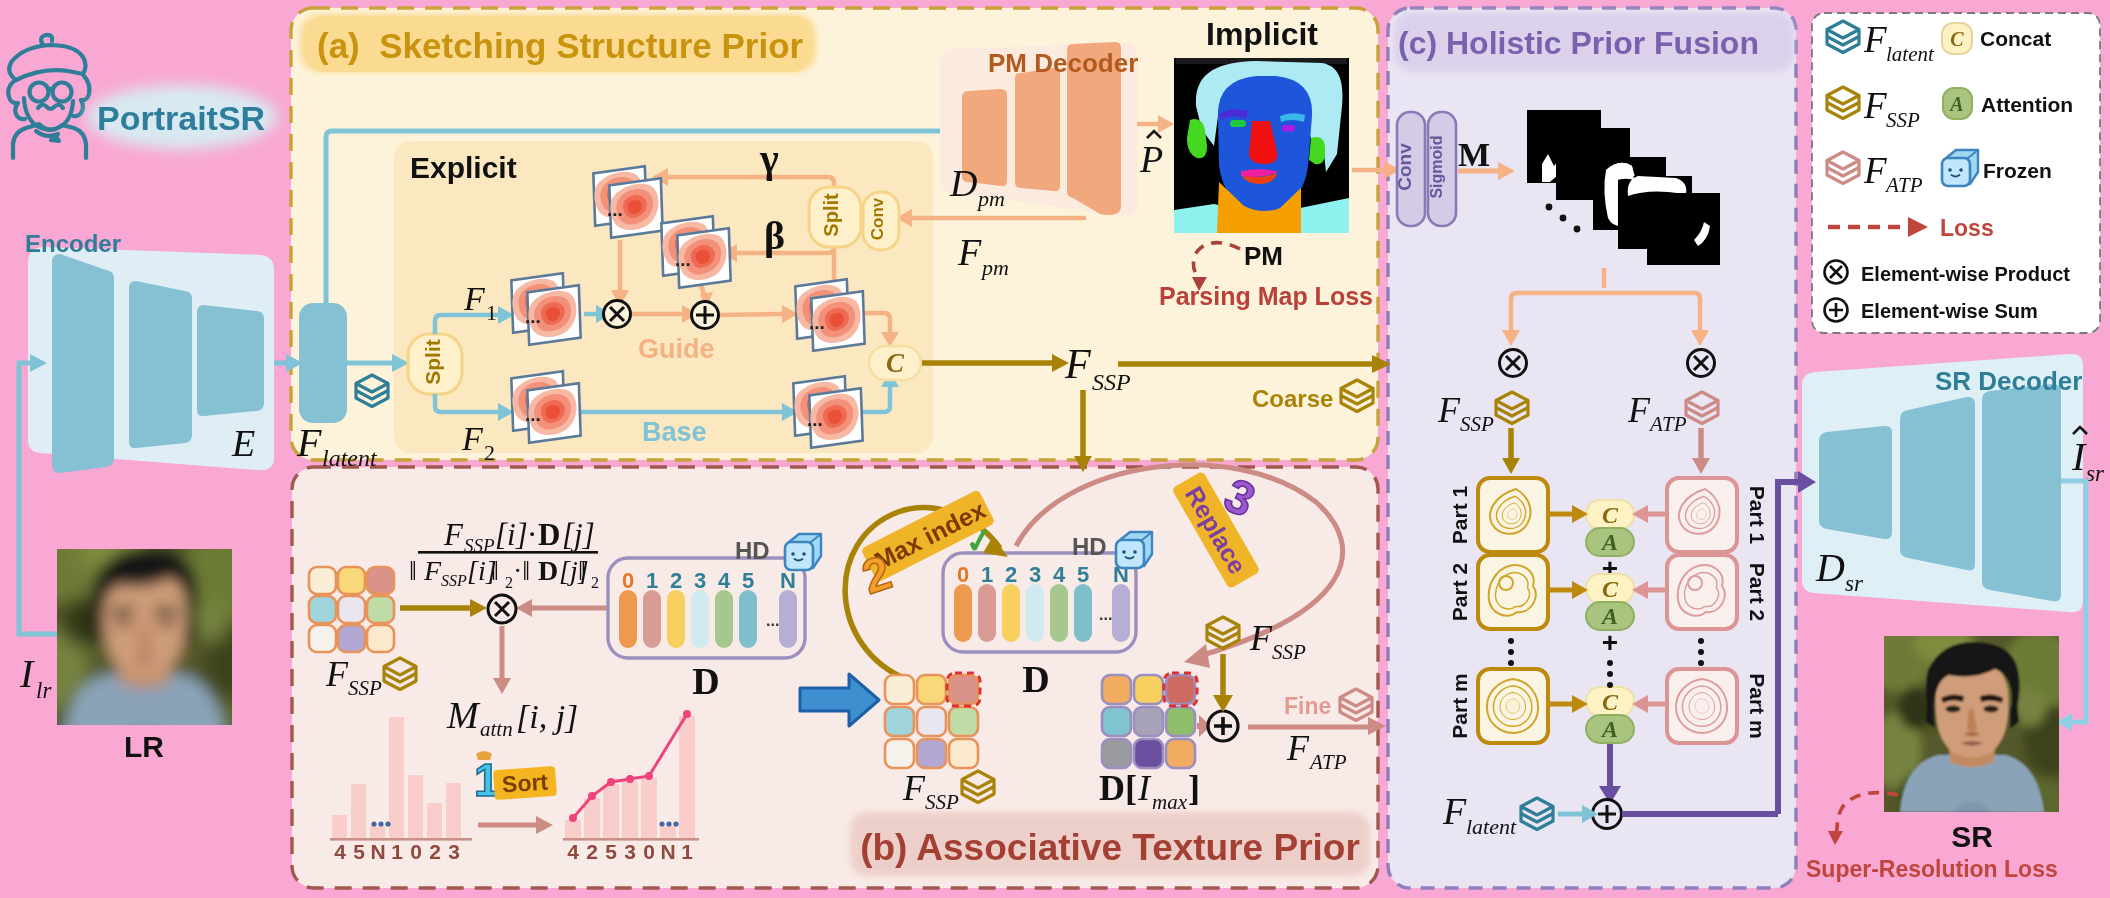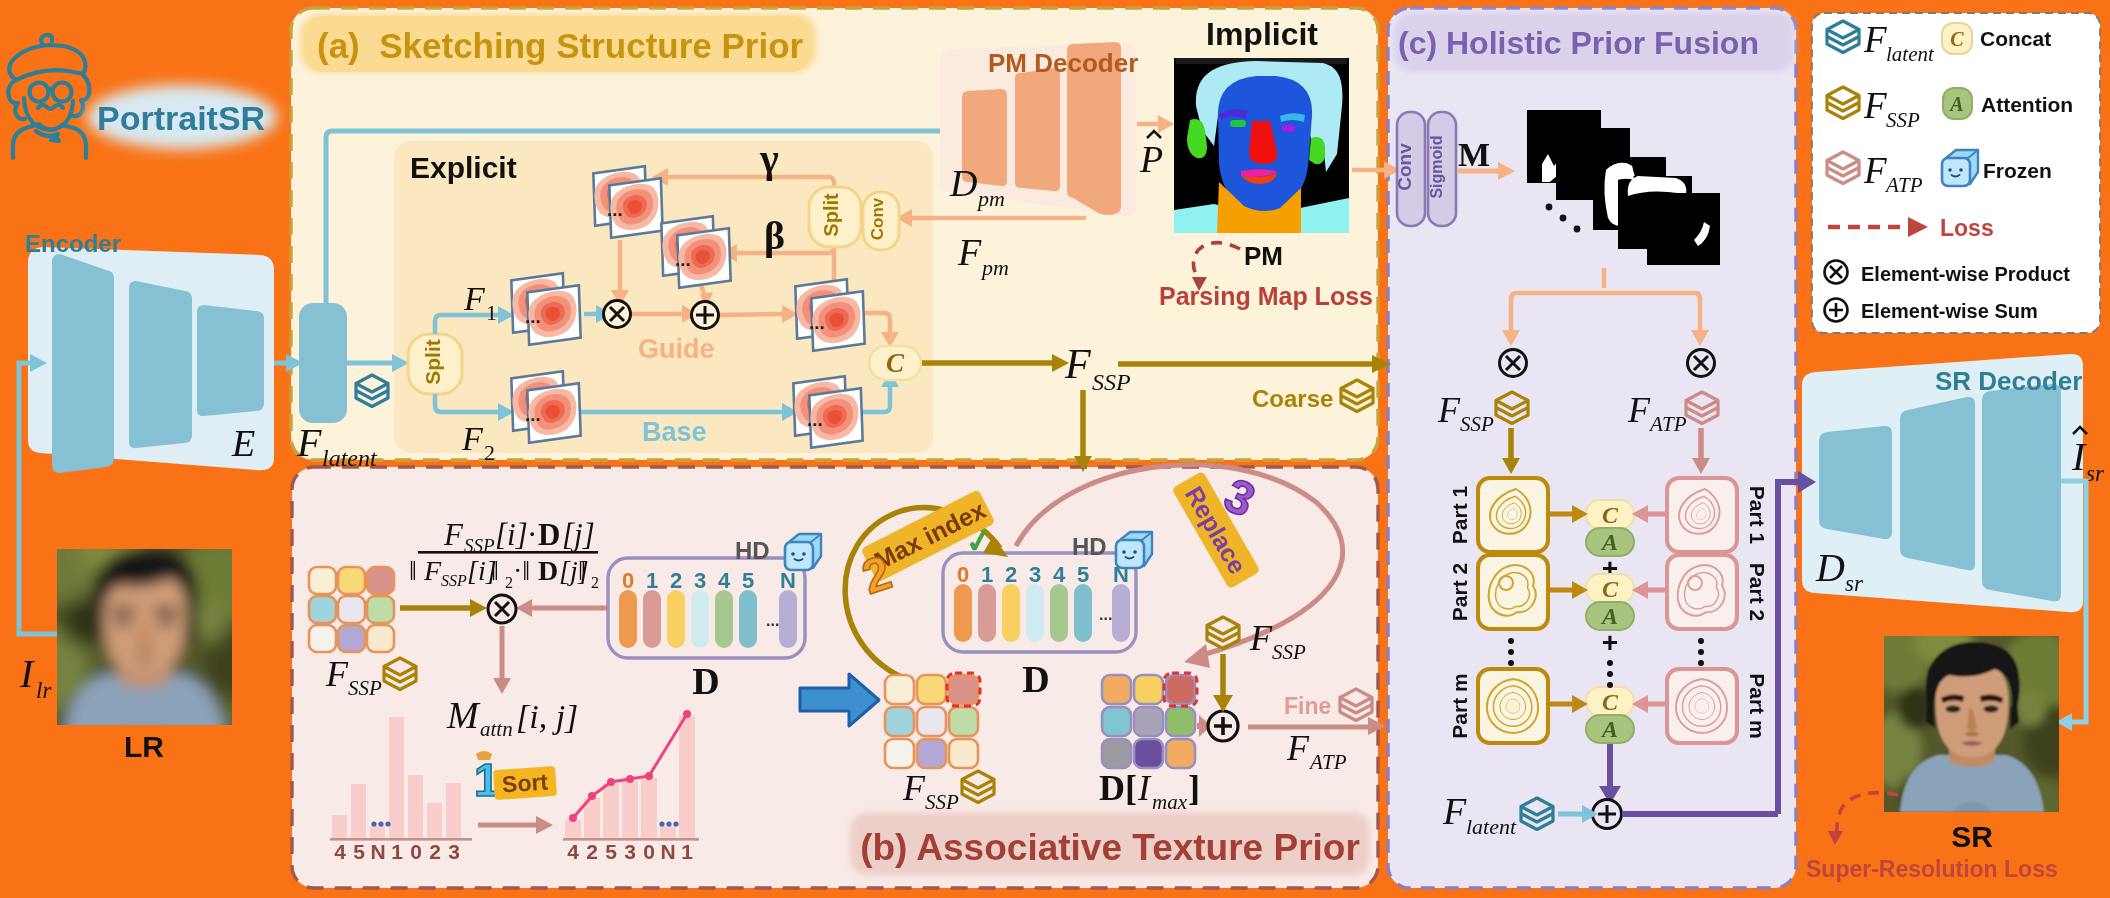--- a/index.html
+++ b/index.html
@@ -1,15 +1,15 @@
 <!DOCTYPE html>
 <html><head><meta charset="utf-8">
 <style>
 html,body{margin:0;padding:0;background:#fff;}
-#page{position:relative;width:2110px;height:898px;background:#f97316;overflow:hidden;
+#page{position:relative;width:2110px;height:898px;background:#f9a8d4;overflow:hidden;
 font-family:"Liberation Sans", sans-serif;}
 </style></head><body>
 <div id="page">
 <svg width="2110" height="898" viewBox="0 0 2110 898">
 
 <defs>
 <filter id="blurLR" x="-8%" y="-8%" width="116%" height="116%">
           <feGaussianBlur stdDeviation="6"></feGaussianBlur>
         </filter>
 <filter id="blurSR" x="-5%" y="-5%" width="110%" height="110%">

